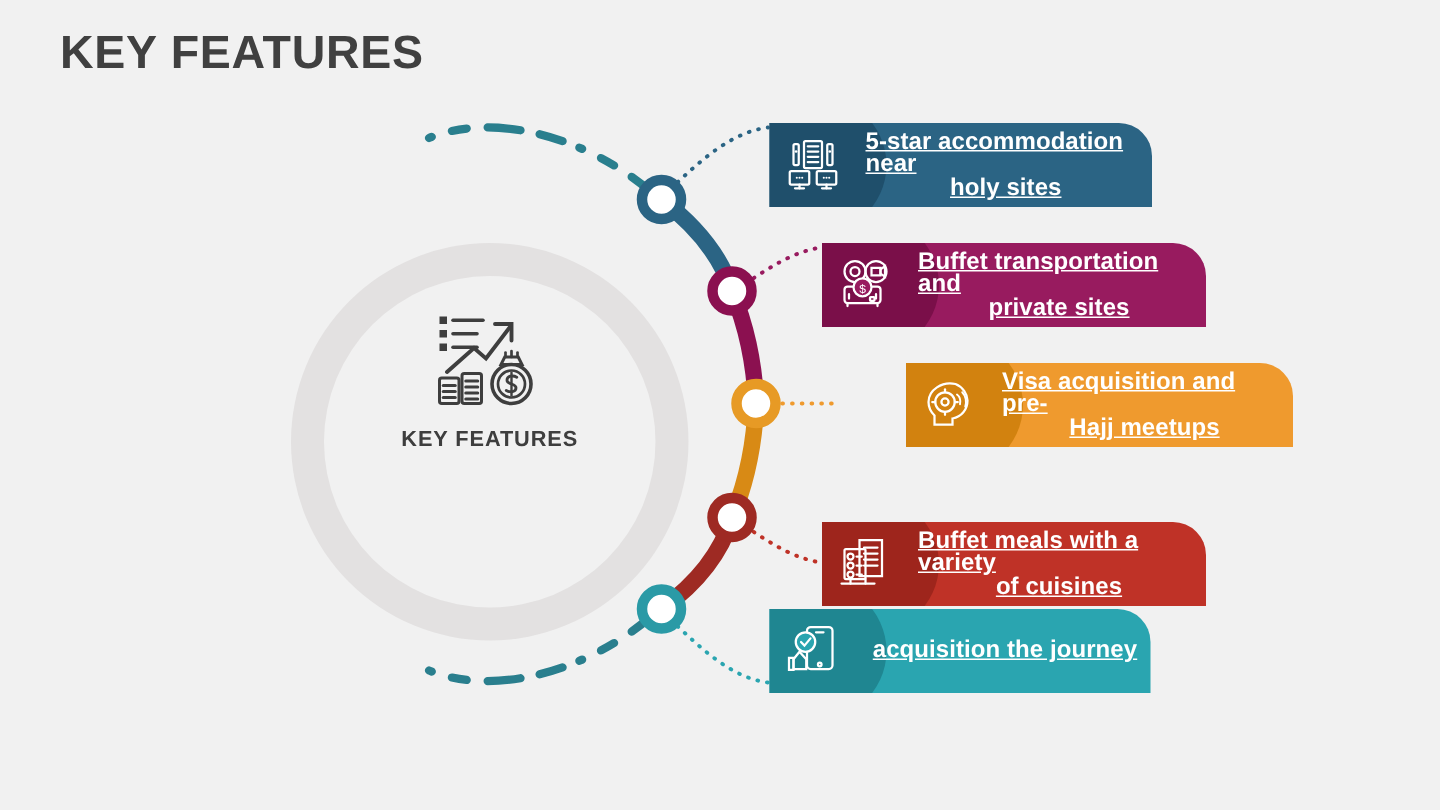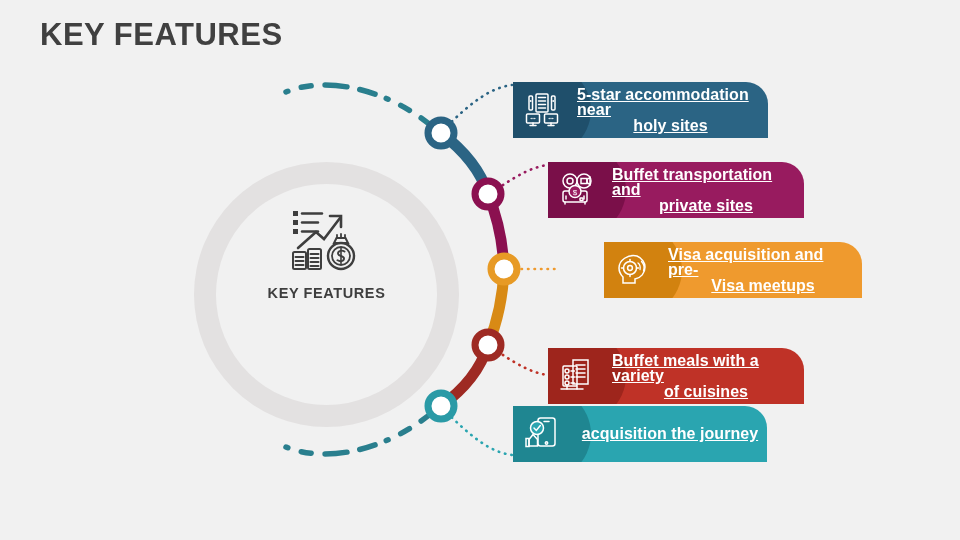--- a/index.html
+++ b/index.html
@@ -229,21 +229,21 @@
       <circle cx="15" cy="16" r="2.4"></circle>
       <line x1="15" y1="9.5" x2="15" y2="7.5"></line>
       <line x1="15" y1="22.5" x2="15" y2="24.5"></line>
       <line x1="8.5" y1="16" x2="6.5" y2="16"></line>
       <line x1="21.5" y1="16" x2="23.5" y2="16"></line>
       <path d="M 23,11 C 25,12.5 25.5,15 25,17.5" stroke-width="1.3"></path>
       <path d="M 26.5,9.5 C 29,12 29.5,16 28.5,19" stroke-width="1.3"></path>
     </svg>
     <div class="btext">
       <span class="l1">Visa acquisition and pre-</span>
-      <span class="l2">Visa meetups</span>
+      <span class="l2">Hajj meetups</span>
     </div>
   </div>
 
   <div class="banner" style="left:548px;top:324px;width:256px;background:#bf3227;margin-top:24px;">
     <div class="swoosh" style="background:#9e251c;"></div>
     <svg class="bicon" viewBox="0 0 36 36" xmlns="http://www.w3.org/2000/svg" fill="none" stroke="#ffffff" stroke-width="1.5" stroke-linecap="round">
       <path d="M 14,2 L 29,2 L 29,26 L 14,26 Z"></path>
       <line x1="17" y1="7" x2="26" y2="7"></line>
       <line x1="17" y1="11" x2="26" y2="11"></line>
       <line x1="17" y1="15" x2="26" y2="15"></line>

